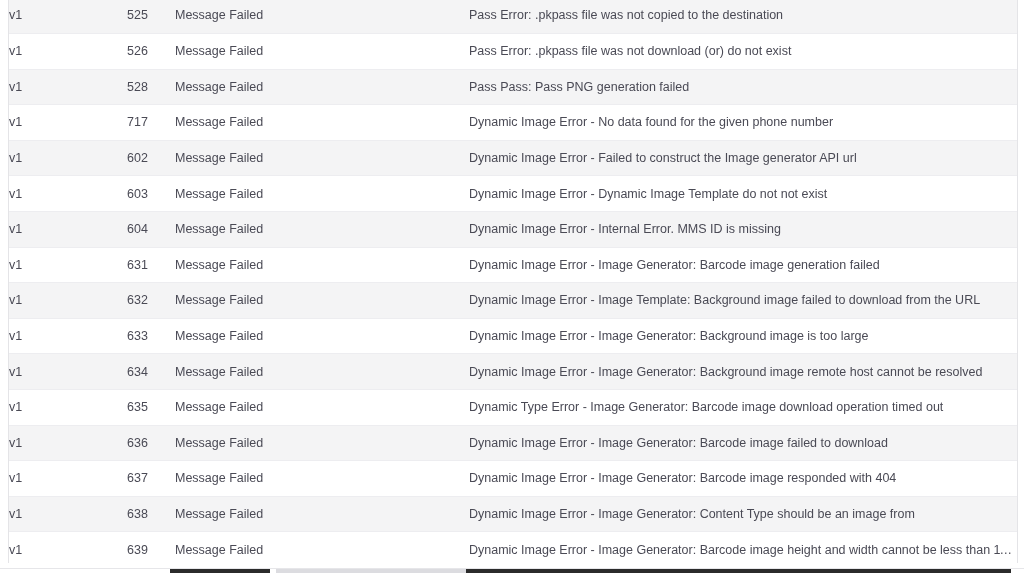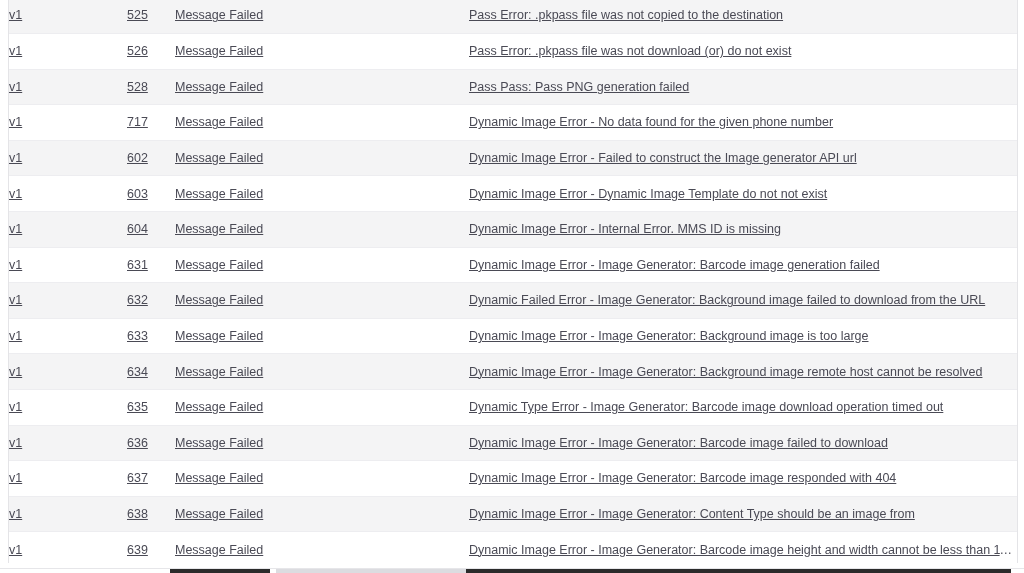--- a/index.html
+++ b/index.html
@@ -44,21 +44,20 @@
   }
 
   
   .table-scroll {
     position: absolute;
     left: 9px;
     right: 7px;
     top: 0;
     bottom: 9px;
     overflow: hidden;
-    text-decoration: underline;
   }
 
   table.error-table {
     width: 1008px;
     border-collapse: collapse;
     table-layout: fixed;
     
     margin-top: -2px;
   }
 
@@ -190,21 +189,21 @@
           <tr class="plain">
             <td class="col-version">v1</td>
             <td class="col-code">631</td>
             <td class="col-status">Message Failed</td>
             <td class="col-desc">Dynamic Image Error - Image Generator: Barcode image generation failed</td>
           </tr>
           <tr class="zebra">
             <td class="col-version">v1</td>
             <td class="col-code">632</td>
             <td class="col-status">Message Failed</td>
-            <td class="col-desc">Dynamic Failed Error - Image Generator: Background image failed to download from the URL</td>
+            <td class="col-desc">Dynamic Image Error - Image Template: Background image failed to download from the URL</td>
           </tr>
           <tr class="plain">
             <td class="col-version">v1</td>
             <td class="col-code">633</td>
             <td class="col-status">Message Failed</td>
             <td class="col-desc">Dynamic Image Error - Image Generator: Background image is too large</td>
           </tr>
           <tr class="zebra">
             <td class="col-version">v1</td>
             <td class="col-code">634</td>

